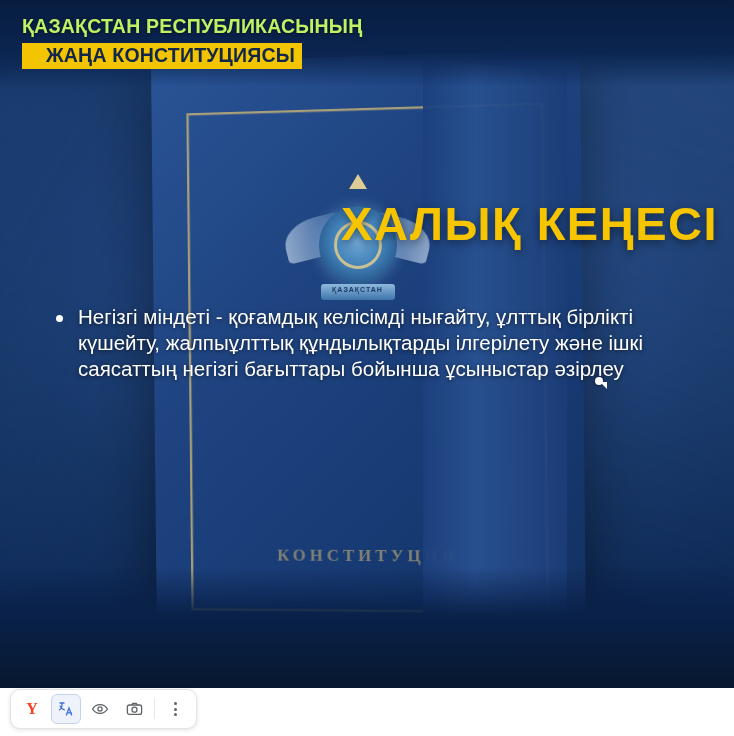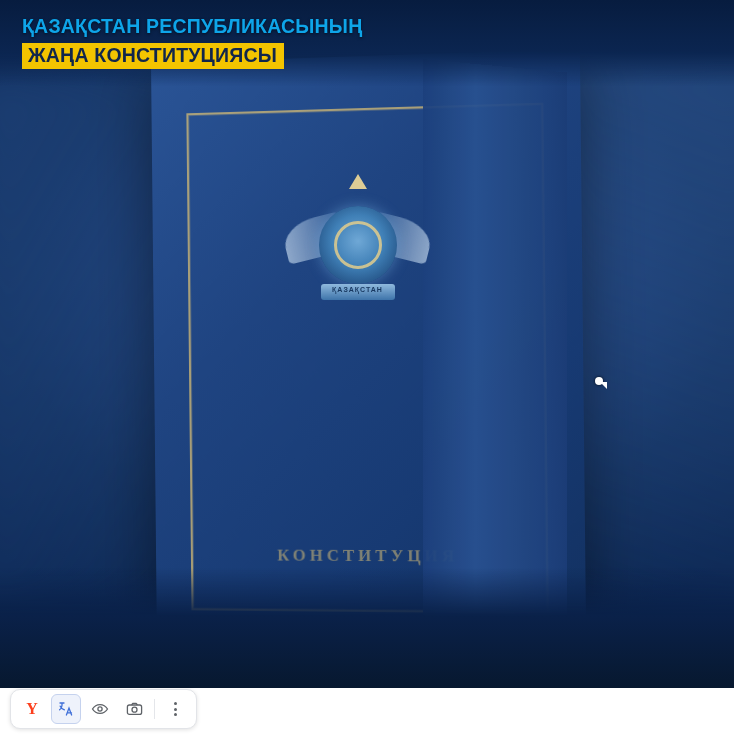--- a/index.html
+++ b/index.html
@@ -165,36 +165,36 @@
     font-weight: bold;
   }
   
   .head-wrap {
     position: absolute;
     left: 22px;
     top: 16px;
     width: 420px;
   }
   .head-line1 {
-    color: #0ea5e9;
+    color: #bef264;
     font-size: 19.5px;
     font-weight: bold;
     letter-spacing: 0.2px;
     line-height: 1.12;
     text-shadow: 0 1px 3px rgba(0,0,0,0.55);
   }
   .head-line2 {
     display: inline-block;
     margin-top: 5px;
     background: #f3c400;
     color: #11264b;
     font-size: 19.5px;
     font-weight: bold;
     letter-spacing: 0.2px;
-    padding: 2px 7px 3px 6px;
+    padding: 2px 7px 3px 24px;
     line-height: 1.1;
     text-align: center;
   }
   
   .big-title {
     position: absolute;
     right: 16px;
     top: 196px;
     color: #f6c500;
     font-size: 47px;
@@ -358,22 +358,24 @@
     </div>
 
     <div class="bg-top-dark"></div>
     <div class="bg-desk"></div>
 
     <div class="head-wrap">
       <div class="head-line1">ҚАЗАҚСТАН РЕСПУБЛИКАСЫНЫҢ</div>
       <div class="head-line2">ЖАҢА КОНСТИТУЦИЯСЫ</div>
     </div>
 
+    <div class="big-title">ХАЛЫҚ  КЕҢЕСІ</div>
 
     <ul class="bullets">
+      <li>Негізгі міндеті - қоғамдық келісімді нығайту, ұлттық бірлікті күшейту, жалпыұлттық құндылықтарды ілгерілету және ішкі саясаттың негізгі бағыттары бойынша ұсыныстар әзірлеу</li>
     </ul>
 
     <div class="cursor">
       <div class="dot"></div>
       <div class="tail"></div>
     </div>
 
     <div class="scroll-hint"></div>
   </div>
 

